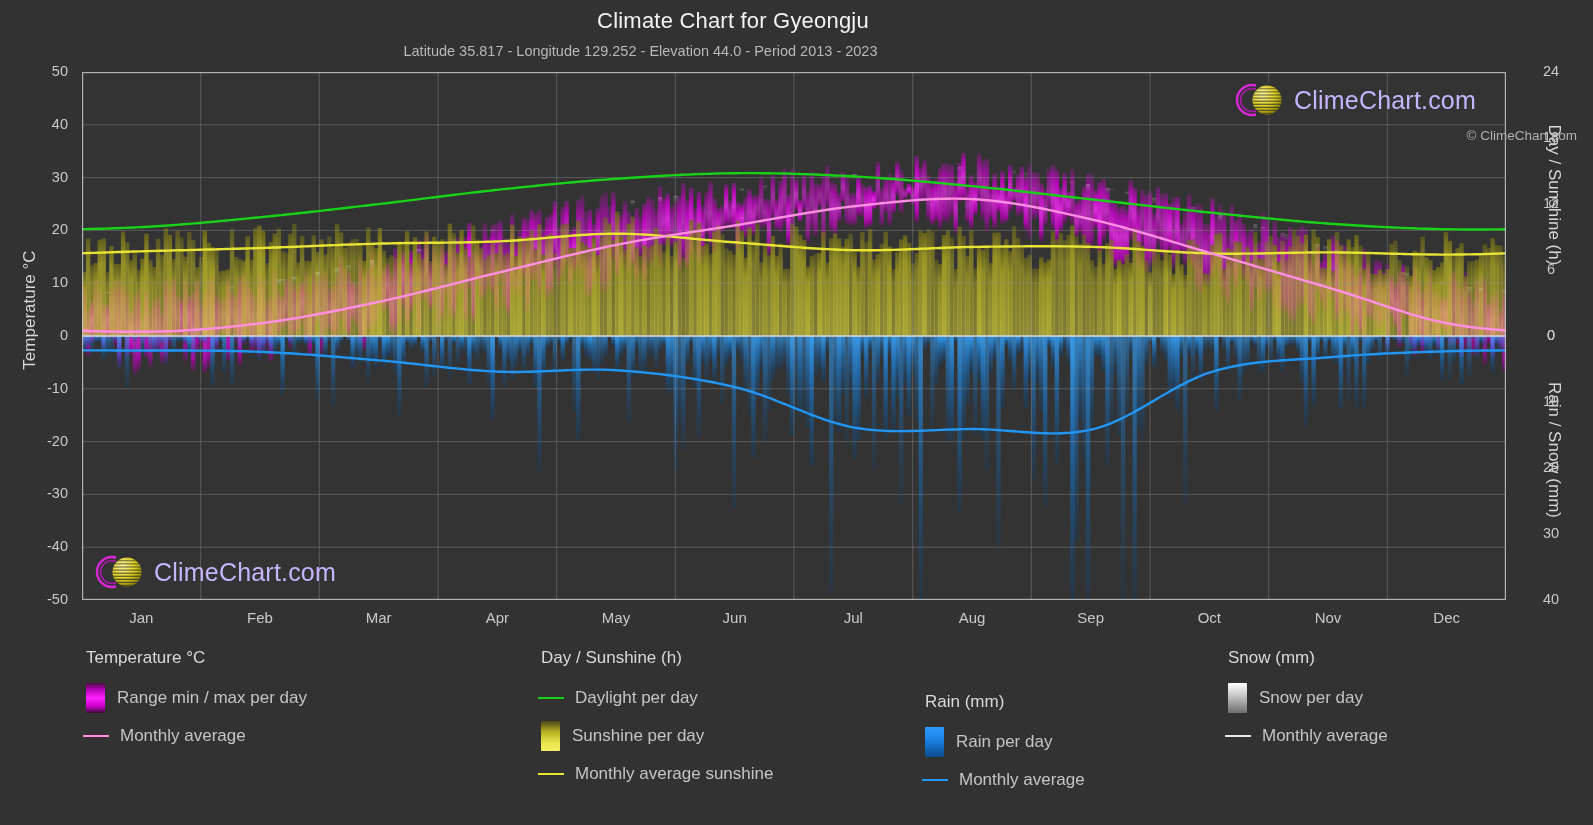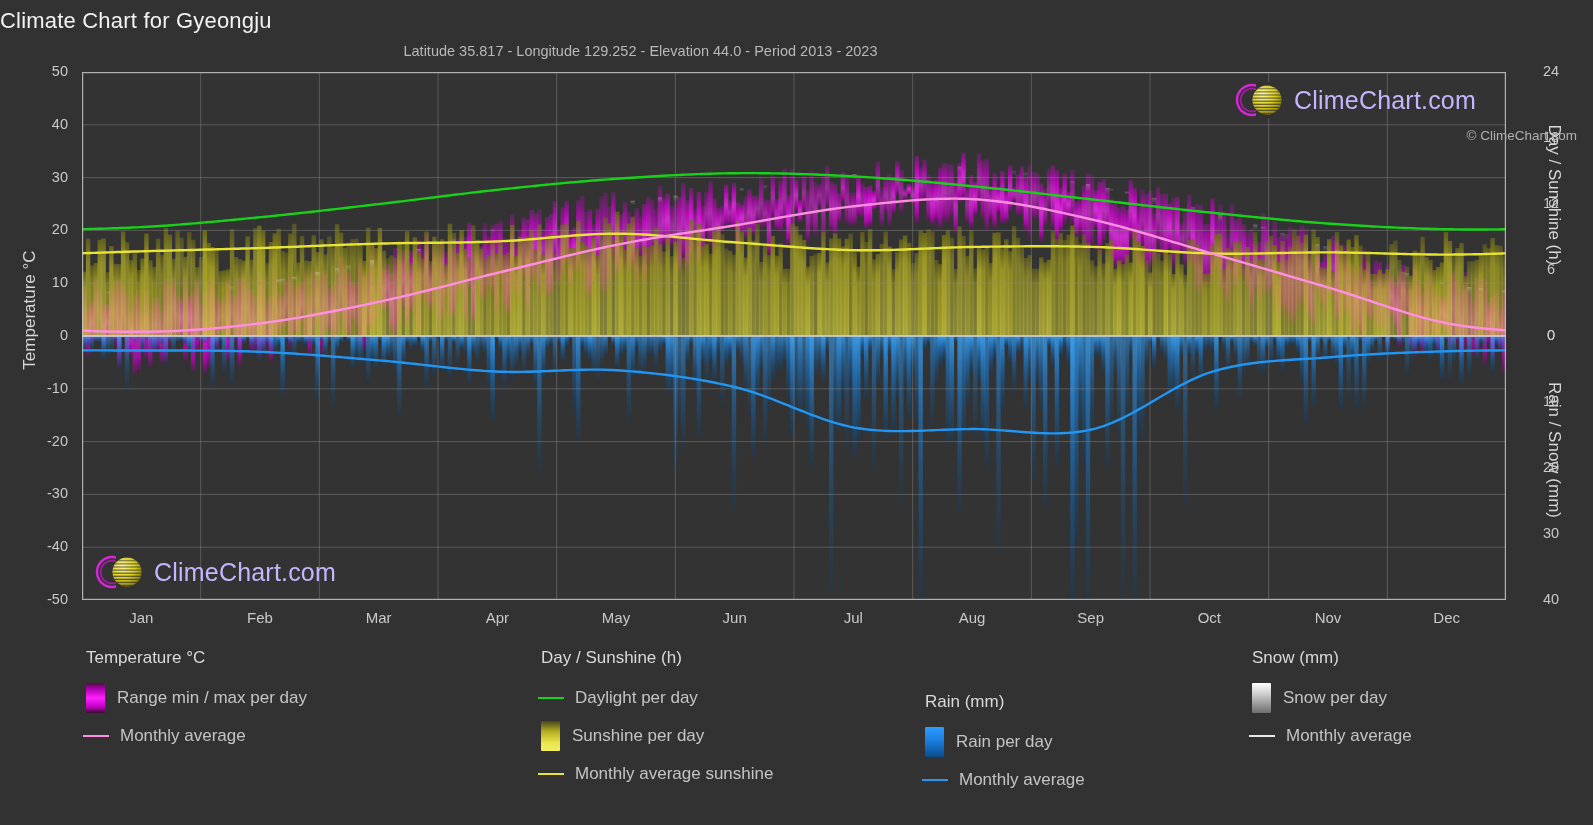--- a/index.html
+++ b/index.html
@@ -6,21 +6,21 @@
   body{
     width:1593px;height:825px;
     background:#323232;
     font-family:"Liberation Sans", sans-serif;
     color:#cfcfcf;
     overflow:hidden;
     position:relative;
   }
   
   #title{
-    position:absolute;left:0;top:8px;width:1466px;
+    position:absolute;left:0;top:8px;width:1466px;text-align:center;
     font-size:22px;color:#f2f2f2;font-weight:400;letter-spacing:.2px;
   }
   #subtitle{
     position:absolute;left:0;top:43px;width:1281px;text-align:center;
     font-size:14.5px;color:#b8b8b8;font-weight:400;
   }
   
   .axtitle{position:absolute;font-size:17px;color:#d6d6d6;white-space:nowrap;}
   #ytitle-left{left:-60px;top:300px;width:180px;text-align:center;
     transform:rotate(-90deg);transform-origin:center center;}
@@ -1380,21 +1380,21 @@
       <div class="lgtitle">Rain (mm)</div>
       <div class="lgrow">
         <span class="sw sw-rain"></span>
         <span class="lbl">Rain per day</span>
       </div>
       <div class="lgrow">
         <span class="swline" style="border-top-color: rgb(33, 150, 243);"></span>
         <span class="lbl">Monthly average</span>
       </div>
     </div>
-    <div class="lgcol" style="left: 1228px; margin-left: 24px;">
+    <div class="lgcol" style="left: 1228px;">
       <div class="lgtitle">Snow (mm)</div>
       <div class="lgrow">
         <span class="sw sw-snow"></span>
         <span class="lbl">Snow per day</span>
       </div>
       <div class="lgrow">
         <span class="swline" style="border-top-color: rgb(232, 232, 232);"></span>
         <span class="lbl">Monthly average</span>
       </div>
     </div>

